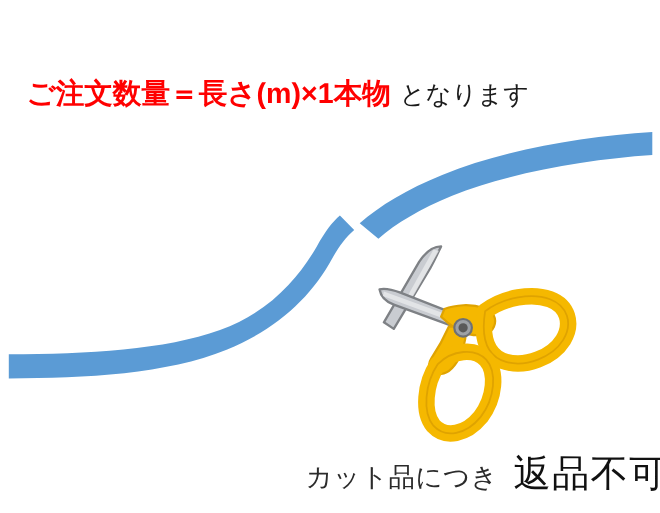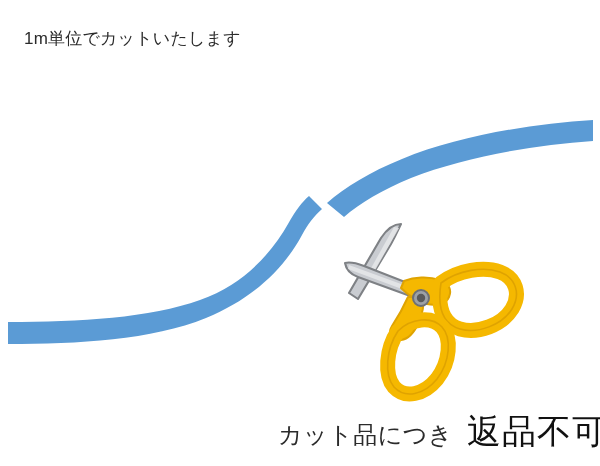--- a/index.html
+++ b/index.html
@@ -156,20 +156,22 @@
                C 386,349 384,375 394,387
                C 405,399 424,395 437,379
                C 450,362 452,338 442,327
                C 432,316 411,318 398,331 Z" fill="none" stroke="#DFA300" stroke-width="1.6"></path>
 
       <circle cx="421" cy="298" r="8" fill="#9DA1A6" stroke="#6E7175" stroke-width="2"></circle>
       <circle cx="421" cy="298" r="4.2" fill="#5A5A5A"></circle>
     </g>
   </svg>
 
-  <div class="txt" id="line1">1m単位でカットいたします</div>
 
+  <div class="txt" id="line2">
+    <span class="red">ご注文数量＝長さ(m)×1本物</span><span class="blk">となります</span>
+  </div>
 
   <div class="txt" id="bottomline">
     <span class="small">カット品につき</span><span class="big">返品不可</span>
   </div>
 
 </div>
 
 </body></html>

